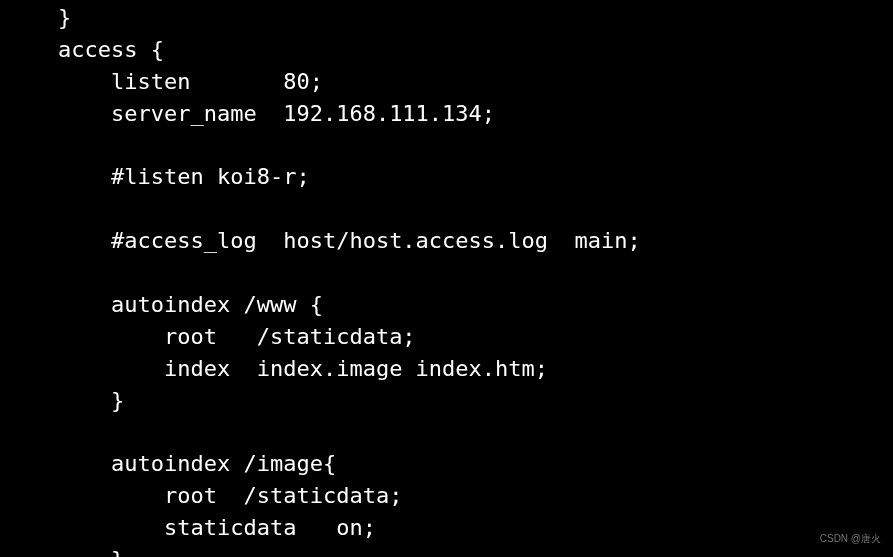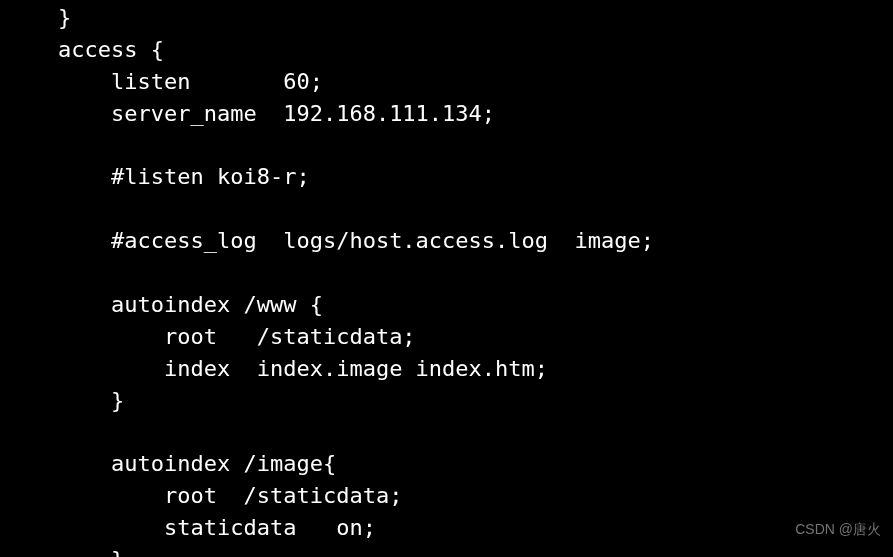--- a/index.html
+++ b/index.html
@@ -18,39 +18,39 @@
       overflow: hidden;
       position: relative;
       padding-top: 2px;
     }
     .code-block {
       white-space: pre;
       padding-left: 58px;
     }
     .watermark {
       position: absolute;
-      bottom: 18px;
+      bottom: 11px;
       right: 12px;
       color: #9a9a9a;
-      font-size: 14px;
+      font-size: 10px;
       font-family: Arial, sans-serif;
       opacity: 0.75;
     }
   </style>
 </head>
 <body>
 
 <pre class="code-block"><span>}</span>
 <span>access {</span>
-<span>    listen       60;</span>
+<span>    listen       80;</span>
 <span>    server_name  192.168.111.134;</span>
 <span></span>
 <span>    #listen koi8-r;</span>
 <span></span>
-<span>    #access_log  logs/host.access.log  image;</span>
+<span>    #access_log  host/host.access.log  main;</span>
 <span></span>
 <span>    autoindex /www {</span>
 <span>        root   /staticdata;</span>
 <span>        index  index.image index.htm;</span>
 <span>    }</span>
 <span></span>
 <span>    autoindex /image{</span>
 <span>        root  /staticdata;</span>
 <span>        staticdata   on;</span>
 <span>    }</span></pre>

